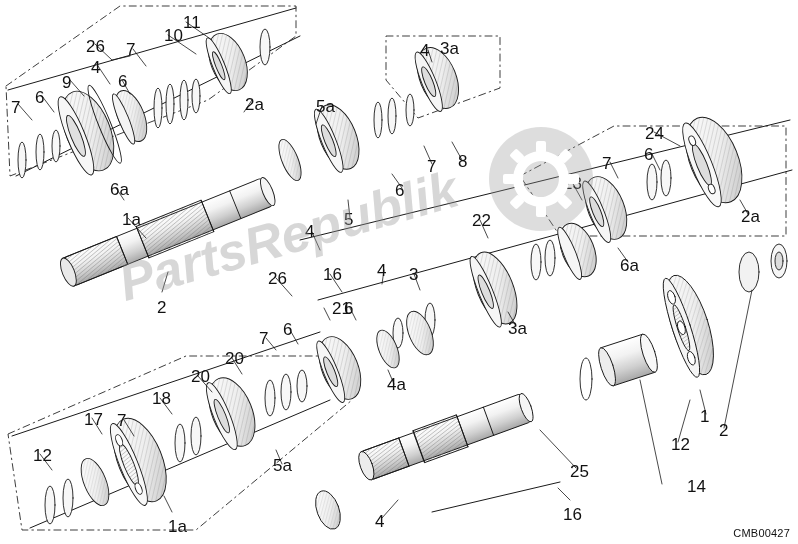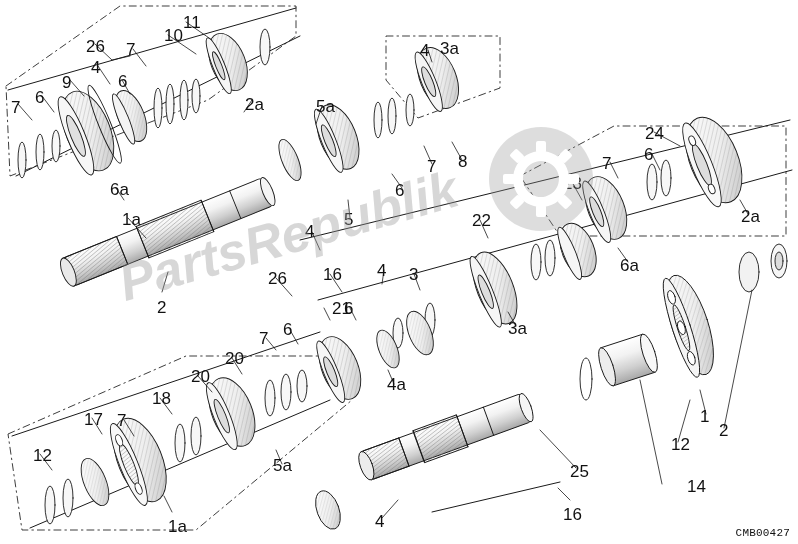--- a/index.html
+++ b/index.html
@@ -29,21 +29,21 @@
     font-family: "Liberation Sans", sans-serif;
     font-size: 17px;
     color: #111111;
     white-space: nowrap;
     line-height: 1;
   }
   #partcode {
     position: absolute;
     right: 8px;
     bottom: 5px;
-    font-family: Liberation Mono, monospace;
+    font-family: Liberation Sans, sans-serif;
     font-size: 11px;
     color: #111111;
     letter-spacing: 0.2px;
     margin-left: 47px;
   }
   #watermark {
     position: absolute;
     left: 0;
     top: 0;
     width: 798px;

